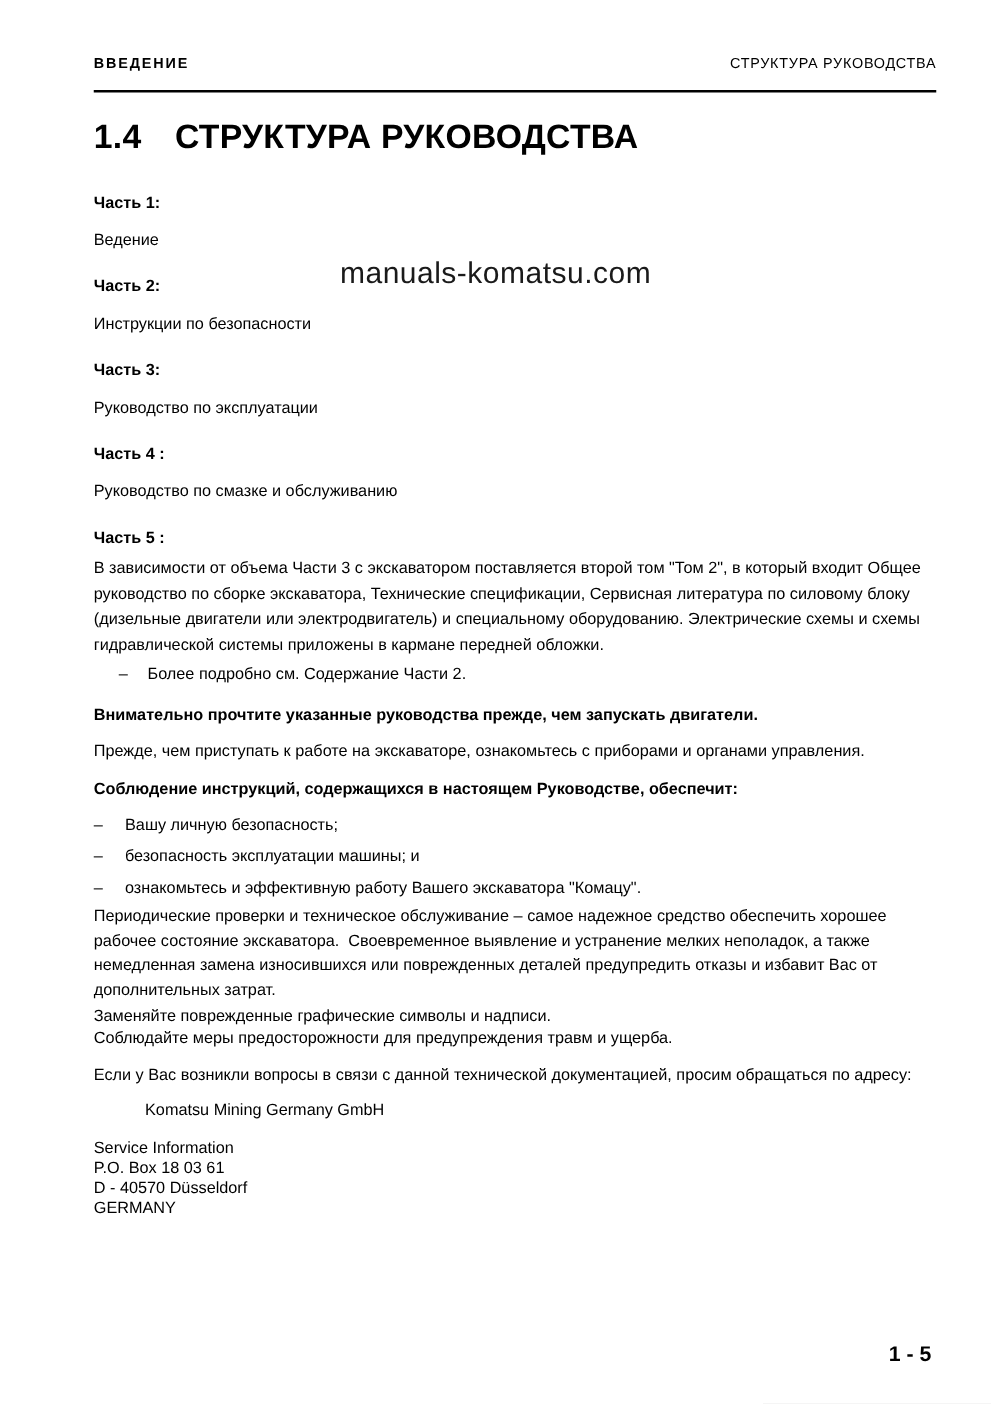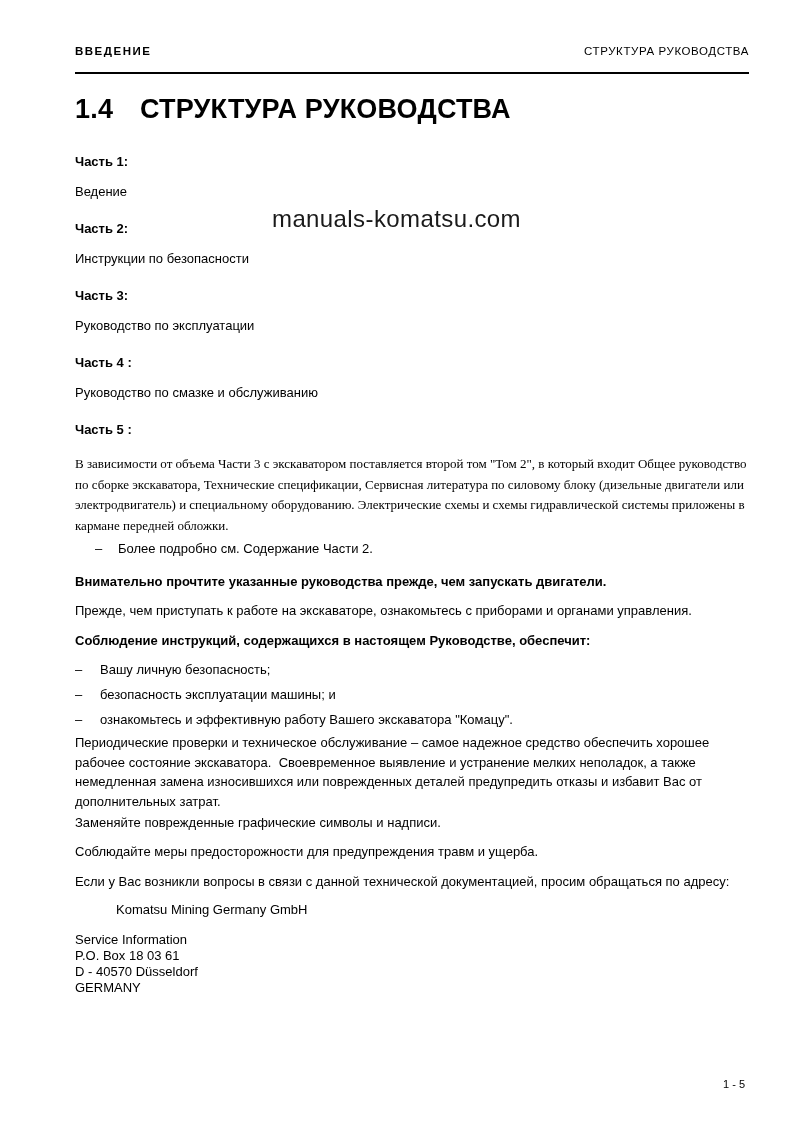--- a/index.html
+++ b/index.html
@@ -53,47 +53,48 @@
   
   .content, p, .part-label, .part-text { font-size: 13px; }
   p { margin: 0; line-height: 17px; white-space: pre-wrap; }
   .bold { font-weight: bold; }
 
   .parts { margin-top: 30px; }
   .part + .part { margin-top: 20px; }
   .part-label { font-weight: bold; line-height: 17px; }
   .part-text  { margin-top: 13px; line-height: 17px; }
 
-  .para-wide  { margin-top: 16px; line-height: 20.5px; font-family: Liberation Serif, serif; }
+  .para-wide  { margin-top: 6px; line-height: 20.5px; }
   .note-line  { margin-top: 4px; padding-left: 20px; display: flex; line-height: 17px; }
   .note-line .dash { width: 23px; flex: none; }
 
   .mt-bold1 { margin-top: 16px; }
   .mt-p2    { margin-top: 12px; }
   .mt-bold2 { margin-top: 13px; }
 
   .benefits { margin-top: 12px; }
   .benefit  { display: flex; line-height: 17px; }
   .benefit + .benefit { margin-top: 8px; }
   .benefit .dash { width: 25px; flex: none; }
 
   .para-maint { margin-top: 5px; line-height: 19.5px; }
   .mt-p4 { margin-top: 3px; }
-  .mt-p5 { margin-top: 12px; }
+  .mt-p5 { }
   .mt-p6 { margin-top: 13px; }
   .mt-company { margin-top: 11px; margin-left: 41px; }
 
   .address { margin-top: 14px; font-size: 13px; line-height: 16px; }
 
   .page-number {
     position: absolute;
     top: 1076px;
     right: 48px;
-    font-size: 11px;
+    font-size: 17px;
     line-height: 16px;
+    font-weight: bold;
   }
 </style>
 </head>
 <body>
 
 <div class="page">
 
   <div class="watermark">manuals-komatsu.com</div>
 
   <div class="content">

